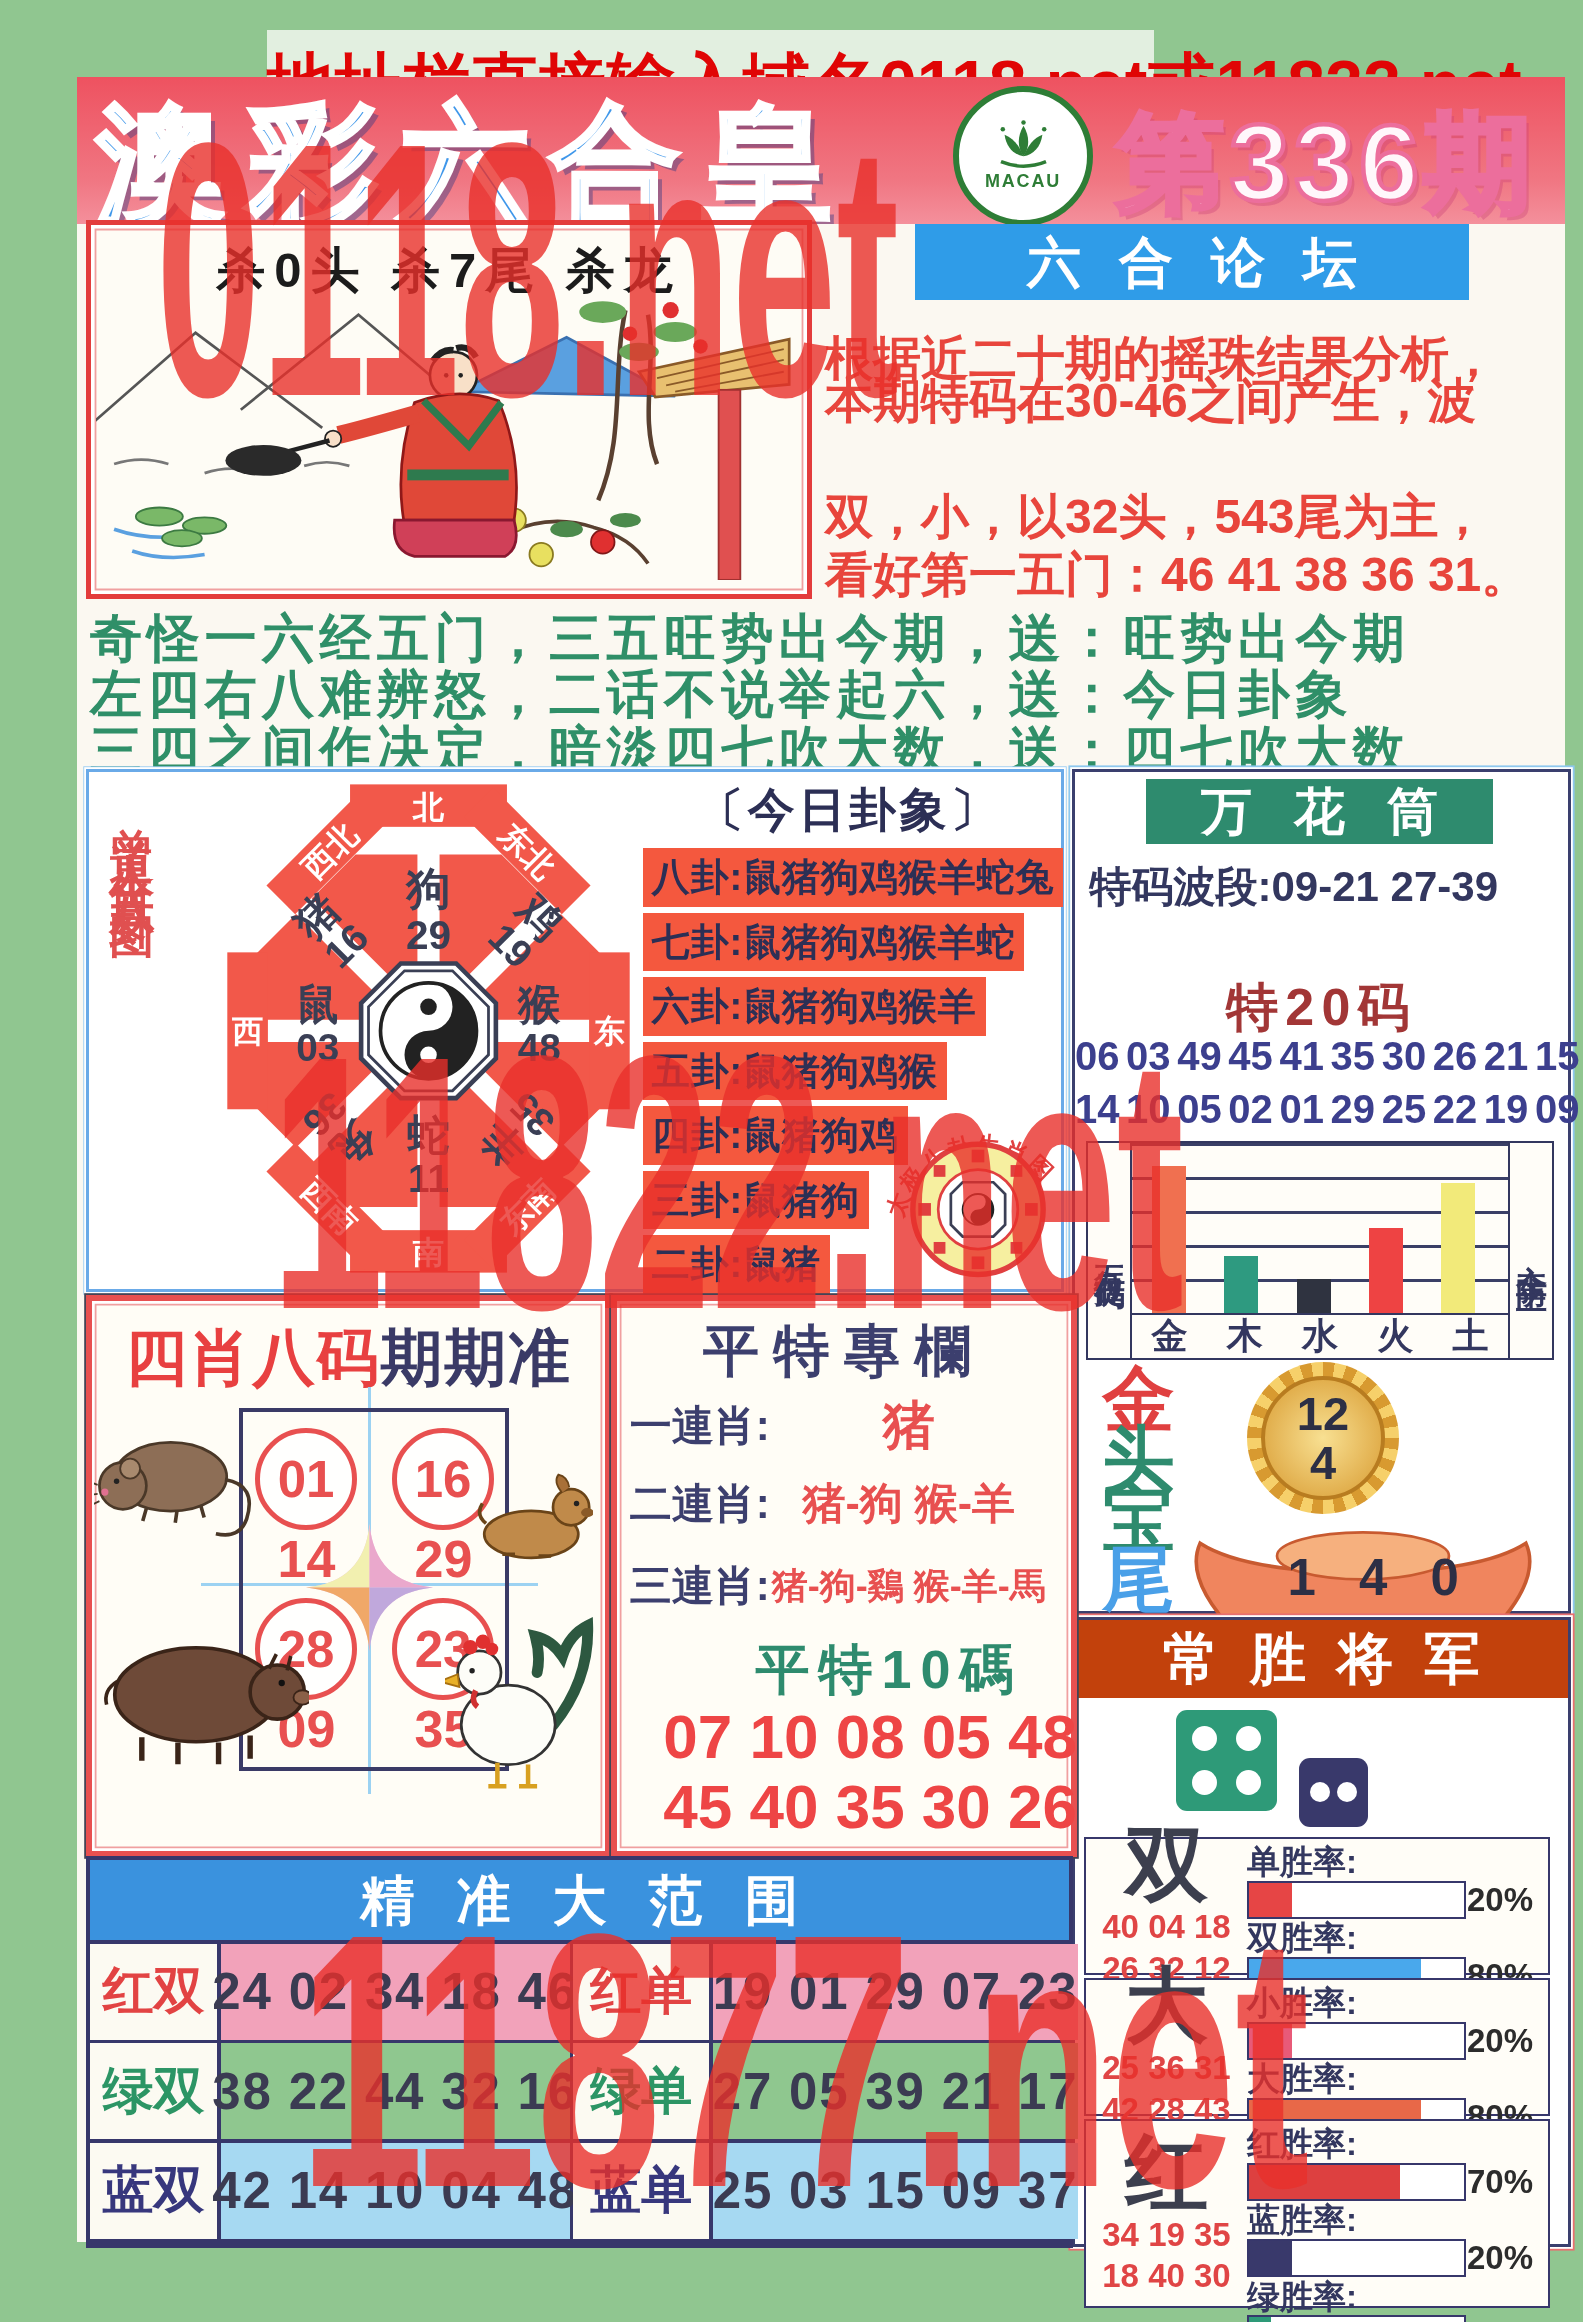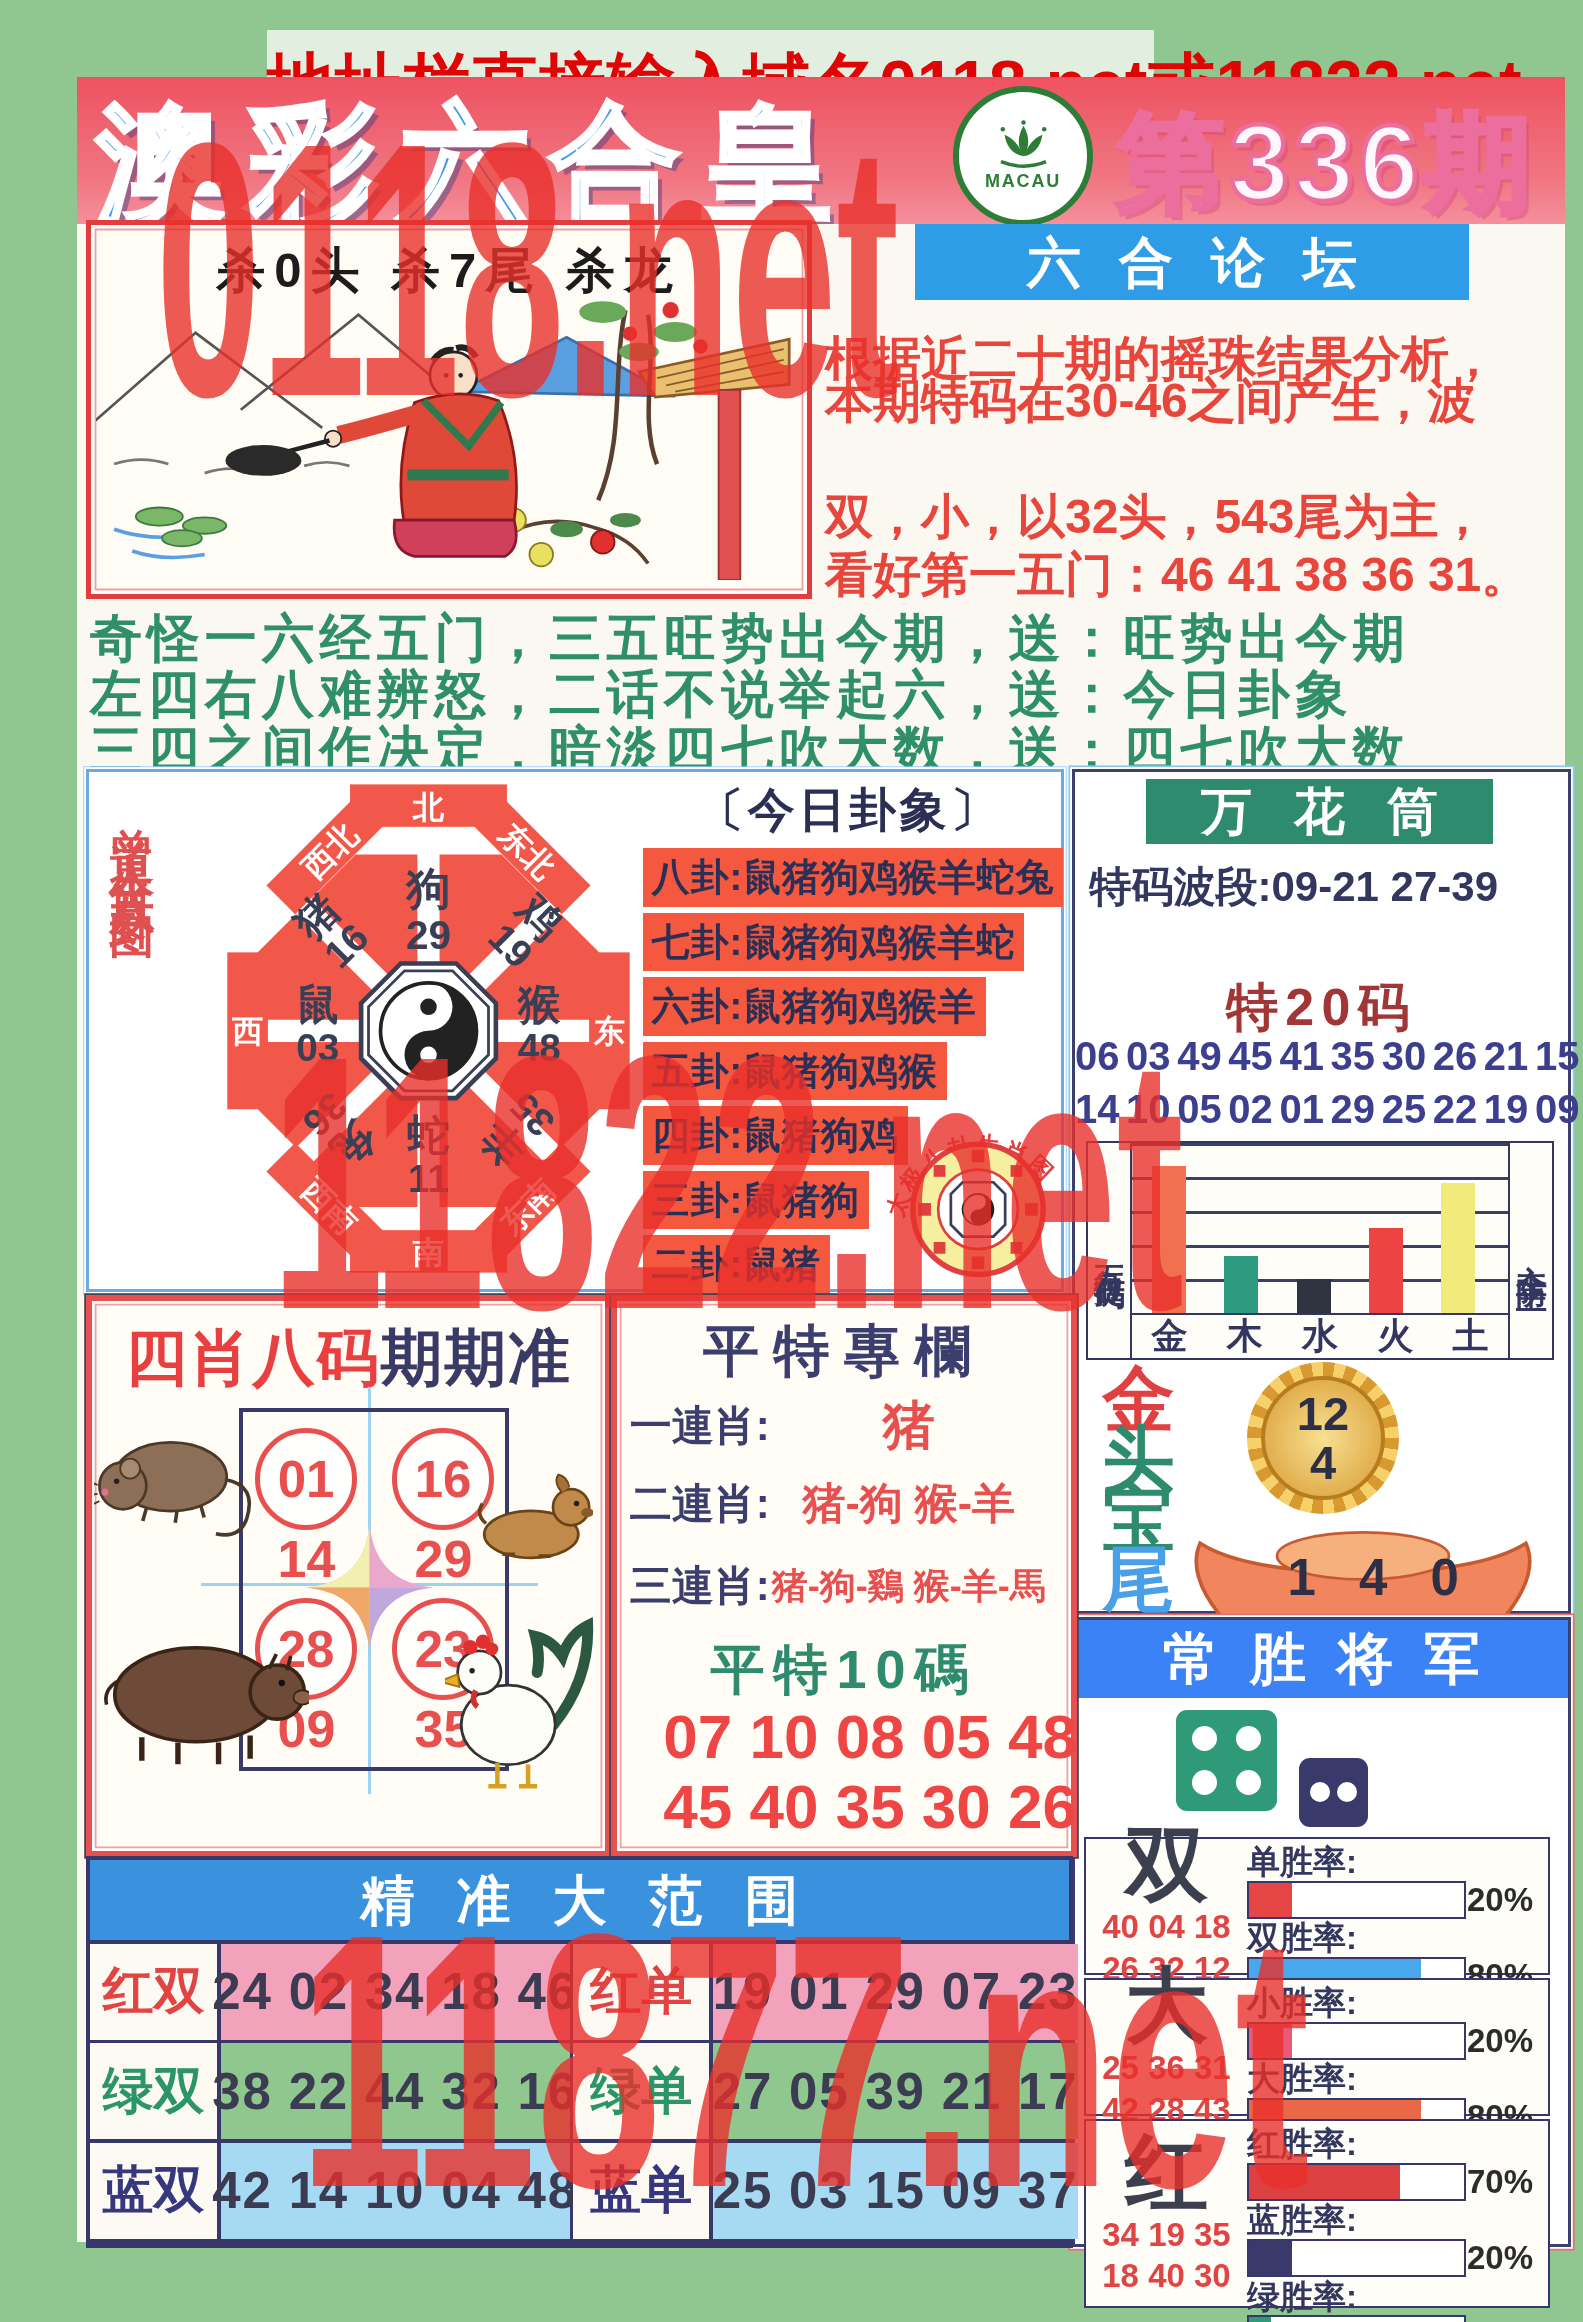--- a/index.html
+++ b/index.html
@@ -70,21 +70,21 @@
          display:flex;align-items:center;justify-content:center;}
   #medal-in{width:116px;height:116px;border-radius:50%;background:radial-gradient(#f8e092,#d89a30);
             border:4.5px solid #b87c20;color:#2c2f45;font-size:47px;line-height:49px;text-align:center;
             display:flex;flex-direction:column;align-items:center;justify-content:center;}
   #ingot{left:107px;top:744px;}
   #ingot-n1{left:170px;top:776px;width:271px;text-align:center;color:#2c2f45;font-size:51px;letter-spacing:14.5px;}
   #ingot-n2{left:170px;top:839px;width:271px;text-align:center;color:#2c2f45;font-size:51px;letter-spacing:20px;}
   
   #champ-box{left:1072px;top:1617px;width:493px;height:624px;background:#fff;border:3.6px solid #3a3f6e;
              box-shadow:0 0 0 1.8px #fff,0 0 0 3.6px #e87070;}
-  #champ-banner{left:0;top:0;width:100%;height:78px;background:#3b82f6;color:#fff;font-size:56px;
+  #champ-banner{left:0;top:0;width:100%;height:78px;background:#c2410c;color:#fff;font-size:56px;
                 letter-spacing:31px;text-indent:31px;text-align:center;line-height:78px;}
   .die{border-radius:11px;position:absolute;}
   #die-green{left:101px;top:90px;width:101px;height:101px;background:#2e9a78;}
   #die-navy{left:224px;top:138px;width:69px;height:69px;background:#39396b;}
   .pip{position:absolute;background:#fff;border-radius:50%;}
   .champ-group{position:absolute;left:9px;width:462px;border:2.7px solid #37376b;background:#fffdf7;display:flex;}
   .cg-left{width:161px;display:flex;flex-direction:column;align-items:center;justify-content:center;}
   .cg-char{font-size:83px;color:#3c3f4e;line-height:1;}
   .cg-num{font-size:33px;color:#e04545;white-space:nowrap;line-height:1.25;}
   .cg-right{flex:1;padding:3.6px 7.2px 3.6px 0;}
@@ -104,21 +104,21 @@
   .sx-circle{position:absolute;width:92px;height:92px;border:5.4px solid #e85050;border-radius:50%;
              color:#e85050;font-size:51px;display:flex;align-items:center;justify-content:center;background:rgba(255,255,255,.85);}
   .sx-num{position:absolute;width:103px;text-align:center;color:#e85050;font-size:52px;}
   
   #pingte-box{left:611px;top:1295px;width:454px;height:550px;background:#fffdf6;border:6.3px solid #e85050;
               box-shadow:inset 0 0 0 2.7px #fff,inset 0 0 0 4.5px #f0a0a0,0 0 0 1.8px #445;}
   #pt-title{left:0;top:12.7px;width:100%;text-align:center;color:#3c3f6e;font-size:56px;letter-spacing:14.5px;}
   .pt-row{position:absolute;left:12.7px;width:418px;display:flex;align-items:center;}
   .pt-label{color:#3c3f6e;font-size:42px;white-space:nowrap;}
   .pt-val{flex:1;text-align:center;color:#e85050;font-size:43px;white-space:nowrap;}
-  #pt-ten{left:0;top:333px;width:100%;text-align:center;color:#2e8b6e;font-size:54px;letter-spacing:9px;}
+  #pt-ten{left:0;top:333px;width:100%;text-align:center;color:#2e8b6e;font-size:54px;letter-spacing:9px;padding-left:45px;}
   .pt-num{position:absolute;left:6px;width:100%;text-align:right;color:#ee4545;font-size:62px;white-space:nowrap;}
   
   #range{left:86px;top:1856px;width:979px;height:384px;border:4.5px solid #37376b;background:#37376b;}
   #range-header{height:80px;background:#3a92de;color:#fff;font-size:54px;letter-spacing:42px;text-indent:42px;
                 text-align:center;line-height:80px;}
   .r-row{display:grid;grid-template-columns:127px 349px 136px 1fr;gap:3.6px;margin-top:3.6px;height:96px;}
   .r-cell{display:flex;align-items:center;justify-content:center;font-size:51px;}
   .r-label{background:#fcfaf2;}
   .r-val{color:#3b3b52;letter-spacing:1.8px;white-space:nowrap;}
   .row-red .r-val{background:#f2a2ba;}

